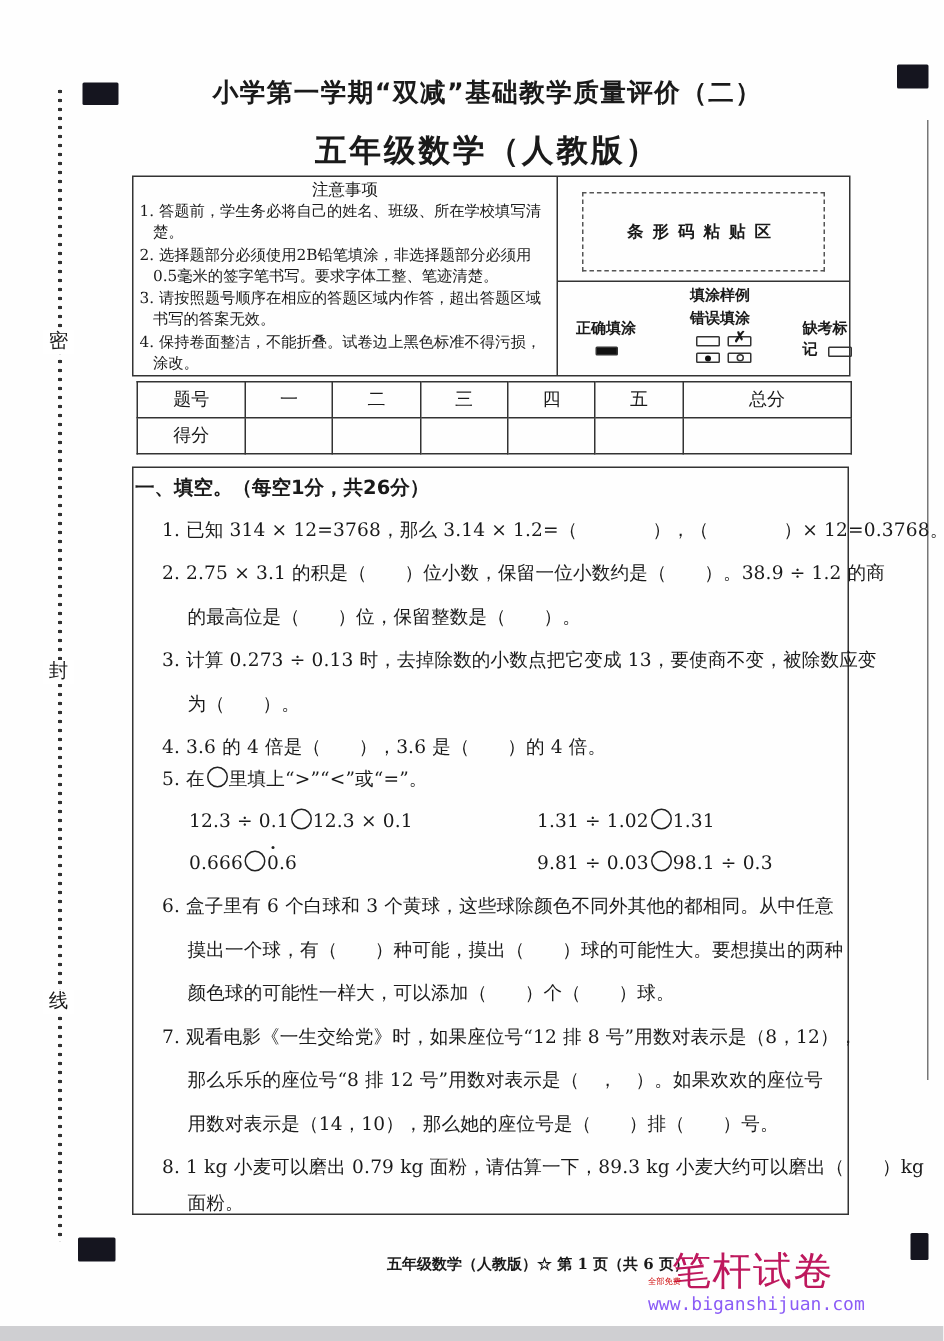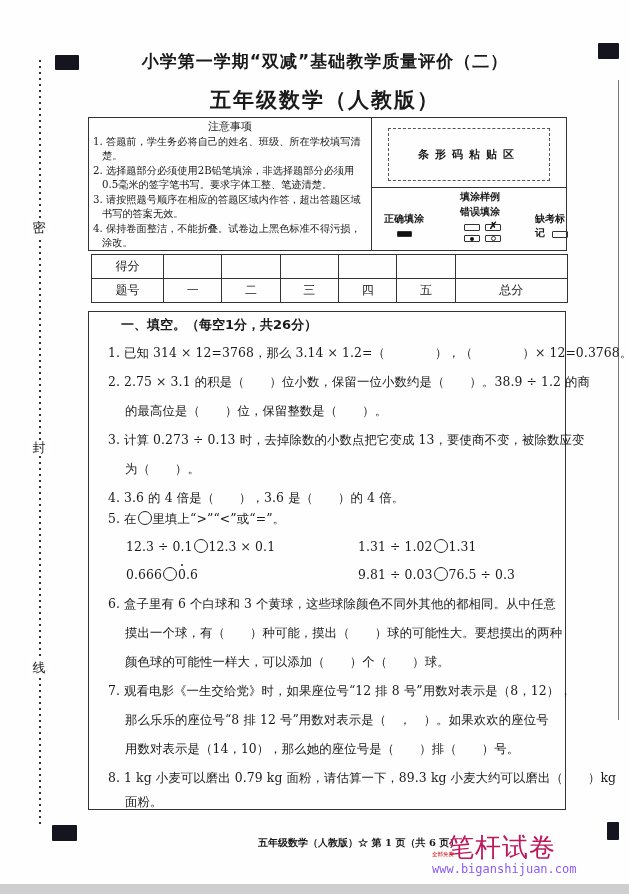--- a/index.html
+++ b/index.html
@@ -37,21 +37,21 @@
   .bubble.filled { background: #111; width: 15px; height: 6px; }
   .bubble .dot { position: absolute; left: 5px; top: 1px; width: 4px; height: 4px; border-radius: 50%; background: #111; }
   .bubble .x { position: absolute; left: 3px; top: -4px; font-size: 10px; line-height: 10px; }
   .bubble .ring { position: absolute; left: 5px; top: 0px; width: 5px; height: 5px; border-radius: 50%; border: 1px solid #333; }
 
   .score-table { position: absolute; left: 91px; top: 254px; width: 477px; border-collapse: collapse; font-size: 12px; }
   .score-table td { border: 1.2px solid #333; height: 24px; text-align: center; }
   .score-table td:first-child { width: 72px; }
 
   .section-box { position: absolute; left: 88px; top: 311px; width: 478px; height: 499px; border: 1.5px solid #333; border-top: 1.5px solid #333; }
-  .section-head { position: absolute; left: 90px; top: 316px; font-size: 13px; font-weight: bold; font-family: "DejaVu Sans", sans-serif; margin-left: 31px; }
+  .section-head { position: absolute; left: 90px; top: 316px; font-size: 13px; font-weight: bold; font-family: "DejaVu Sans", sans-serif; }
   .q { position: absolute; font-size: 12.4px; white-space: nowrap; letter-spacing: 0.1px; }
   .circ { display: inline-block; width: 14px; height: 14px; border: 1.2px solid #222; border-radius: 50%; vertical-align: -2px; margin: 0 1px; }
   .dotted { position: relative; }
   .dotted::after { content: ""; position: absolute; left: 3px; top: -3px; width: 2px; height: 2px; background: #222; border-radius: 50%; }
 
   .footer-text { position: absolute; left: 258px; top: 836px; font-size: 10px; font-weight: bold; }
   .brand { position: absolute; left: 448px; top: 830px; font-size: 26px; font-family: "DejaVu Sans", sans-serif; letter-spacing: 1px; color: #be185d; }
   .brand-small { position: absolute; left: 432px; top: 851px; font-size: 5.5px; color: #d01010; font-family: "DejaVu Sans", sans-serif; }
   .brand-url { position: absolute; left: 432px; top: 862px; font-size: 12px; font-family: "DejaVu Sans Mono", monospace; color: #8b5cf6; }
   .right-edge-line { position: absolute; left: 618px; top: 80px; width: 1px; height: 640px; background: #777; }
@@ -108,36 +108,36 @@
         </div>
       <div class="fs-absent">缺考标记</div>
       <div class="bubble" style="left:180px;top:43px;"></div>
     </div>
   </div>
 </div>
 
 <table class="score-table">
   <tbody>
       <tr>
+    <td>题号</td>
+    <td>一</td>
+    <td>二</td>
+    <td>三</td>
+    <td>四</td>
+    <td>五</td>
+    <td>总分</td>
+  </tr>
+  <tr>
     <td>得分</td>
     <td></td>
     <td></td>
     <td></td>
     <td></td>
     <td></td>
     <td></td>
-  </tr>
-  <tr>
-    <td>题号</td>
-    <td>一</td>
-    <td>二</td>
-    <td>三</td>
-    <td>四</td>
-    <td>五</td>
-    <td>总分</td>
   </tr>
 </tbody>
   </table>
 
 <div class="section-box"></div>
 <div class="section-head">一、填空。（每空1分，共26分）</div>
 
 <div class="q" style="left:108px;top:345px;">1. 已知 314 × 12=3768，那么 3.14 × 1.2=（　　　　），（　　　　）× 12=0.3768。</div>
 <div class="q" style="left:108px;top:374px;">2. 2.75 × 3.1 的积是（　　）位小数，保留一位小数约是（　　）。38.9 ÷ 1.2 的商</div>
 <div class="q" style="left:125px;top:403px;">的最高位是（　　）位，保留整数是（　　）。</div>
@@ -151,21 +151,21 @@
 <div class="q" style="left:126px;top:539px;">
   <span>12.3 ÷ 0.1</span><span class="circ"></span><span>12.3 × 0.1</span>
 </div>
 <div class="q" style="left:358px;top:539px;">
   <span>1.31 ÷ 1.02</span><span class="circ"></span><span>1.31</span>
 </div>
 <div class="q" style="left:126px;top:567px;">
   <span>0.666</span><span class="circ"></span><span class="dotted">0.6</span>
 </div>
 <div class="q" style="left:358px;top:567px;">
-  <span>9.81 ÷ 0.03</span><span class="circ"></span><span>76.5 ÷ 0.3</span>
+  <span>9.81 ÷ 0.03</span><span class="circ"></span><span>98.1 ÷ 0.3</span>
 </div>
 
 <div class="q" style="left:108px;top:596px;">6. 盒子里有 6 个白球和 3 个黄球，这些球除颜色不同外其他的都相同。从中任意</div>
 <div class="q" style="left:125px;top:625px;">摸出一个球，有（　　）种可能，摸出（　　）球的可能性大。要想摸出的两种</div>
 <div class="q" style="left:125px;top:654px;">颜色球的可能性一样大，可以添加（　　）个（　　）球。</div>
 <div class="q" style="left:108px;top:683px;">7. 观看电影《一生交给党》时，如果座位号“12 排 8 号”用数对表示是（8，12），</div>
 <div class="q" style="left:125px;top:712px;">那么乐乐的座位号“8 排 12 号”用数对表示是（　，　）。如果欢欢的座位号</div>
 <div class="q" style="left:125px;top:741px;">用数对表示是（14，10），那么她的座位号是（　　）排（　　）号。</div>
 <div class="q" style="left:108px;top:770px;">8. 1 kg 小麦可以磨出 0.79 kg 面粉，请估算一下，89.3 kg 小麦大约可以磨出（　　）kg</div>
 <div class="q" style="left:125px;top:794px;">面粉。</div>

